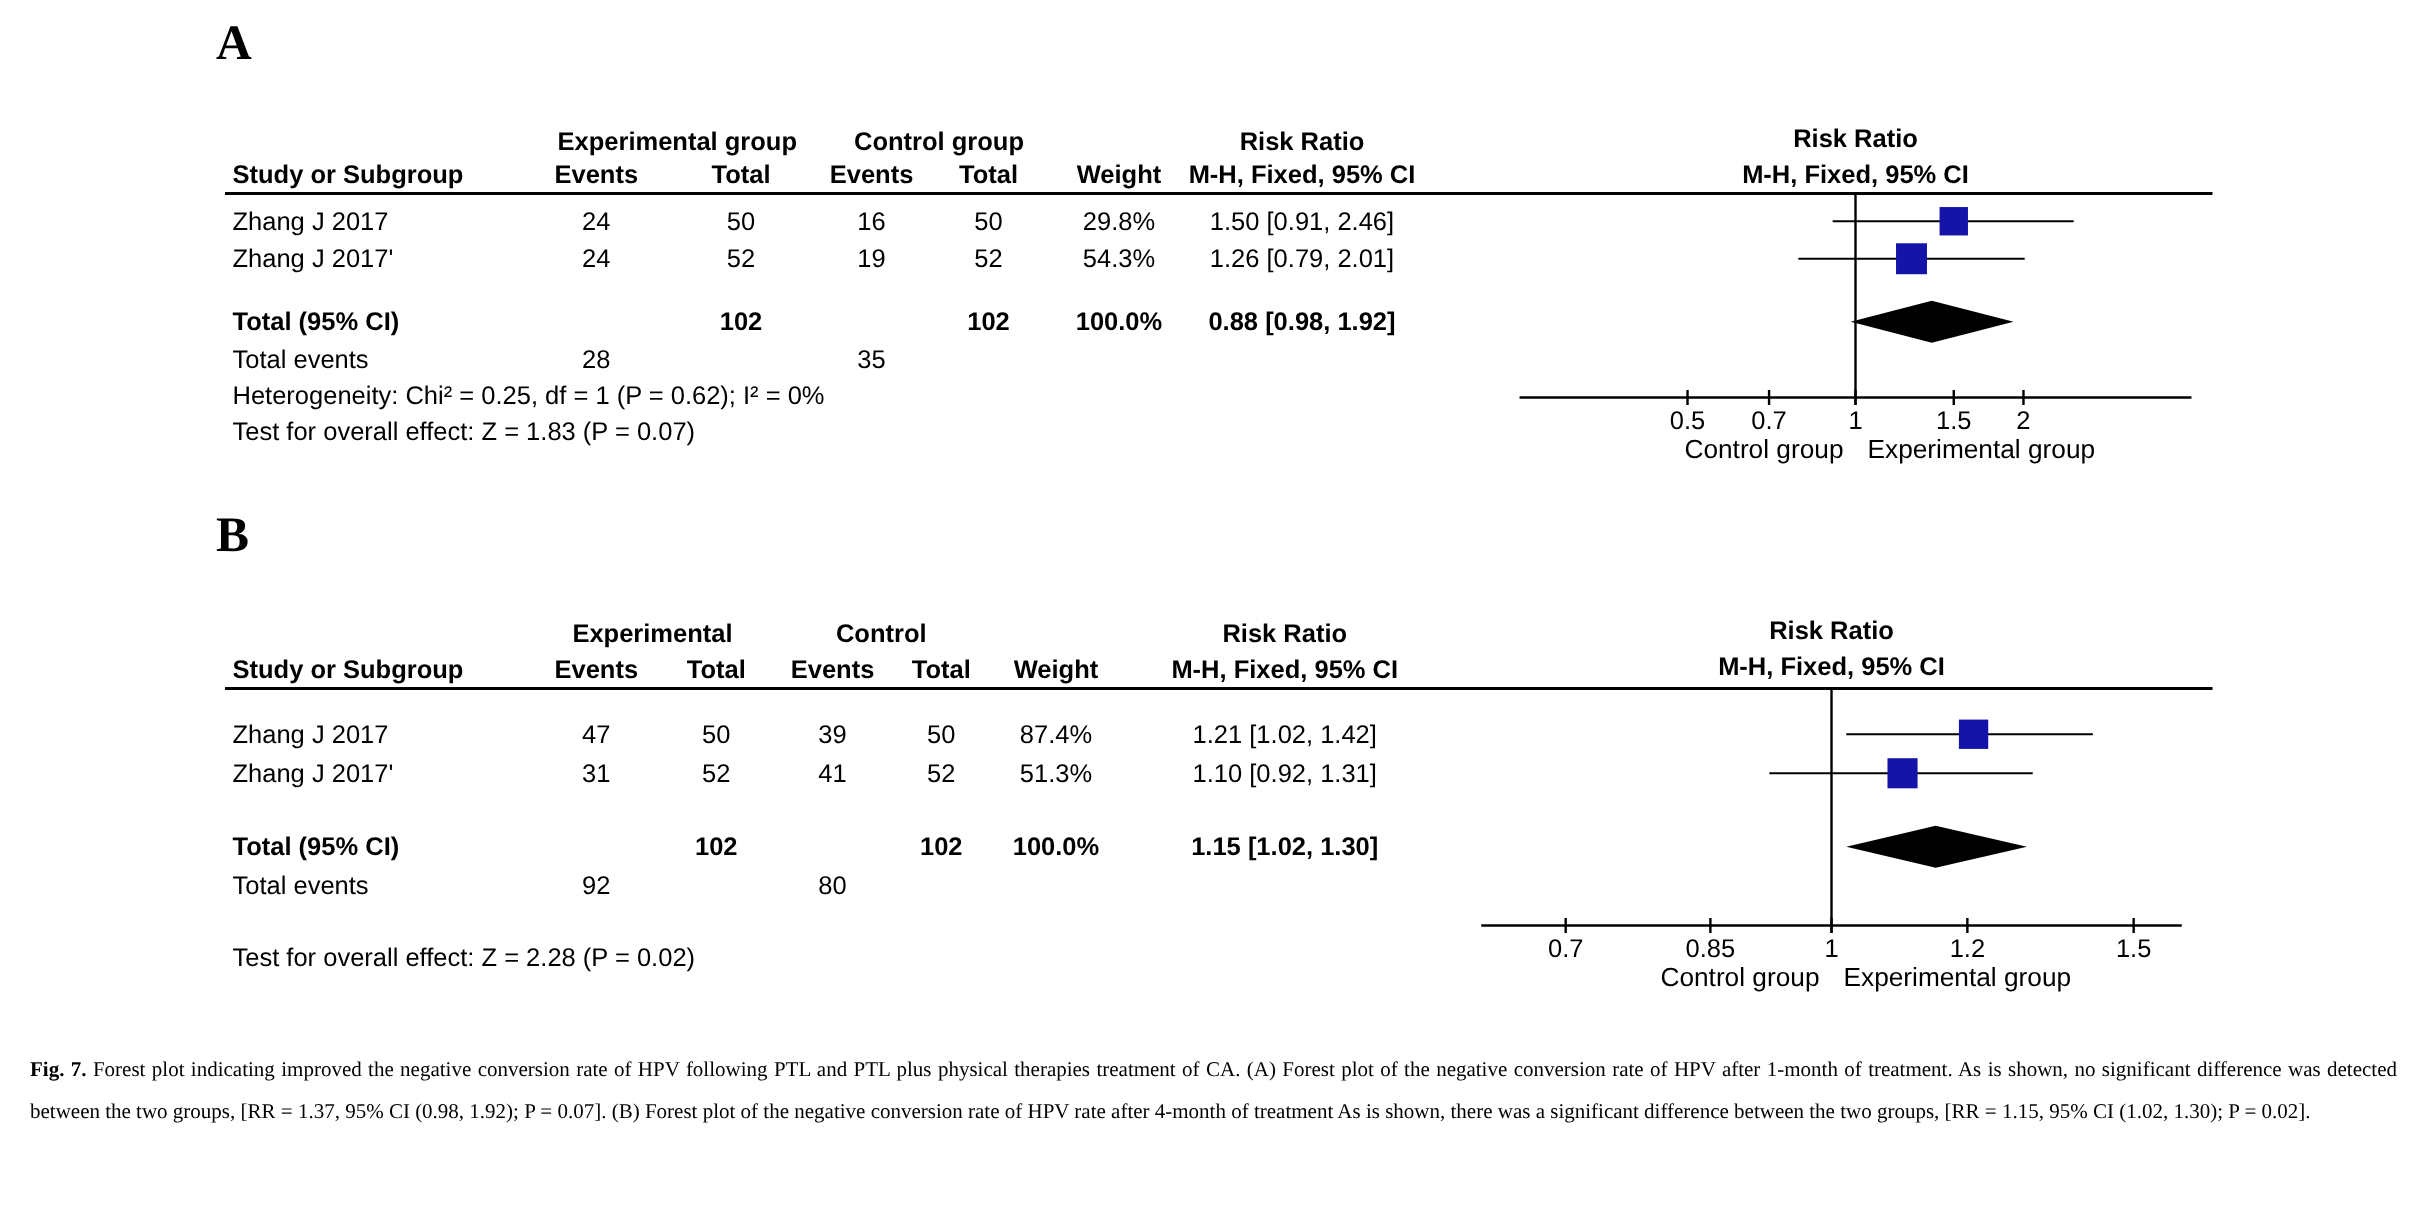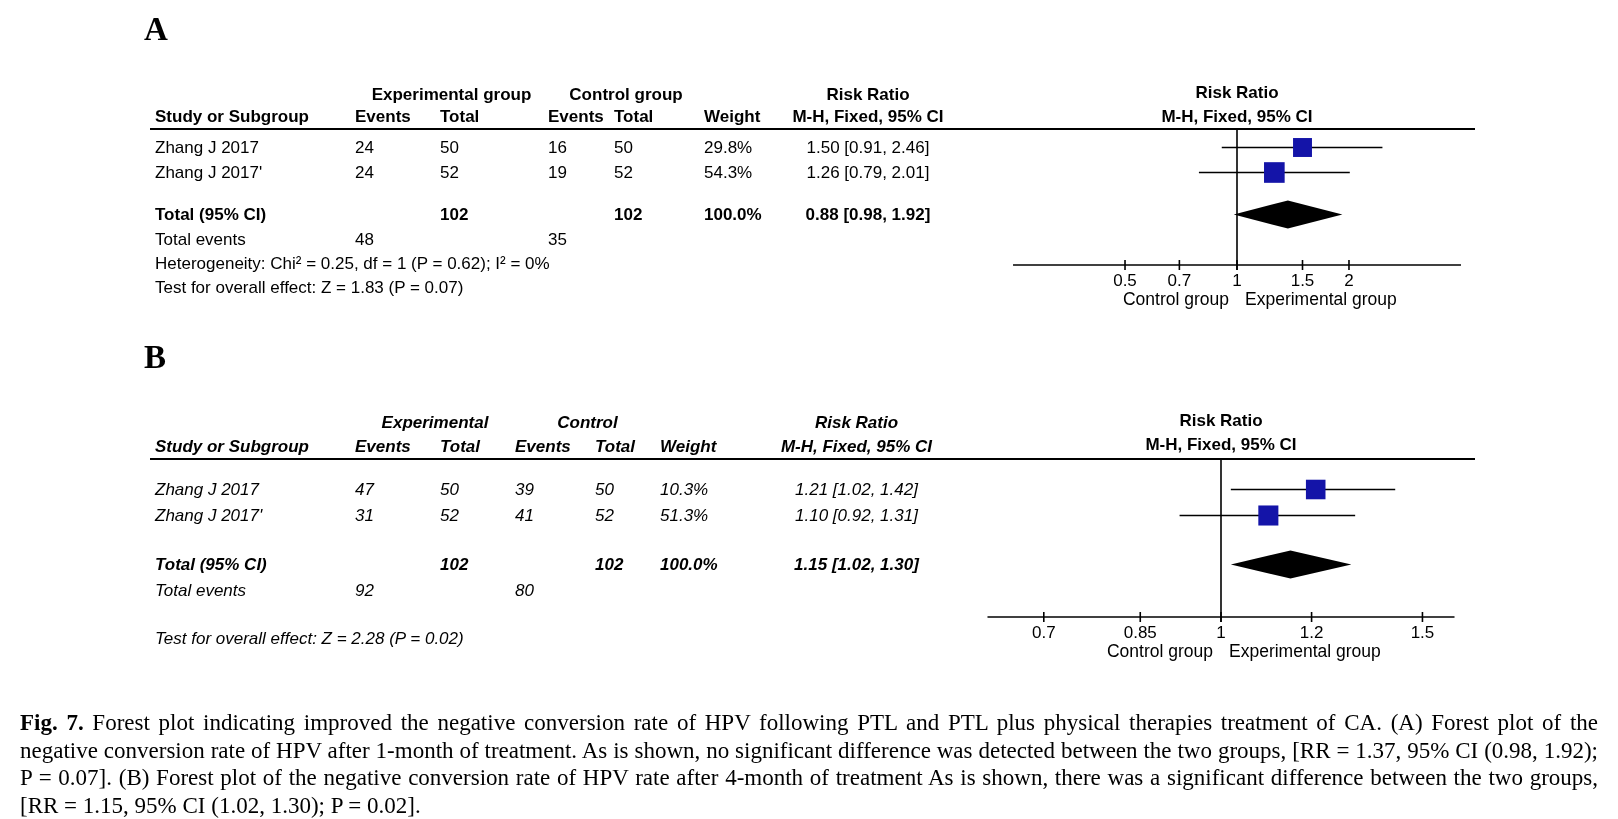--- a/index.html
+++ b/index.html
@@ -3,30 +3,30 @@
 <meta charset="utf-8">
 <style>
   html,body{margin:0;padding:0;background:#ffffff;}
   .page{position:relative;width:1618px;height:819px;background:#fff;color:#000;
         font-family:"Liberation Sans",sans-serif;overflow:hidden;}
   .plabel{position:absolute;left:144px;font-family:"Liberation Serif",serif;
           font-weight:bold;font-size:33px;line-height:34px;}
   .trow{position:absolute;left:155px;display:grid;height:25px;line-height:25px;
         font-size:17px;white-space:nowrap;}
   .ta{grid-template-columns:200px 85px 108px 66px 90px 84px 160px;width:793px;}
-  .tb{grid-template-columns:200px 85px 75px 80px 65px 88px 217px;width:810px;font-style:italic;}
-  .r{text-align:left}.ctr{text-align:center}.b{font-weight:bold}
+  .tb{grid-template-columns:200px 85px 75px 80px 65px 88px 217px;width:810px;}
+  .r{text-align:center}.ctr{text-align:center}.b{font-weight:bold}
   .co1{grid-column:1}.co2{grid-column:2}.co3{grid-column:3}.co4{grid-column:4}
   .co5{grid-column:5}.co6{grid-column:6}.co7{grid-column:7}
   .g23{grid-column:2/4}.g45{grid-column:4/6}.g7{grid-column:7}
   .full{grid-column:1/-1}
   .plot-head{position:absolute;width:300px;text-align:center;font-weight:bold;
              font-size:17px;line-height:24px;}
   .caption{position:absolute;left:20px;top:686px;width:1578px;
-           font-family:"Liberation Serif",serif;font-size:23px;
+           font-family:"Liberation Serif",serif;font-size:14px;
            line-height:27.5px;text-align:justify;}
   svg.overlay{position:absolute;left:0;top:0;pointer-events:none;
               font-family:"Liberation Sans",sans-serif;}
 </style>
 </head>
 <body>
 
 <div class="page">
 
   <div class="plabel" style="top:12px">A</div>
@@ -70,21 +70,21 @@
   <div class="trow ta b" style="top:202px">
     <div class="co1">Total (95% CI)</div>
     <div class="co3 r">102</div>
     <div class="co5 r">102</div>
     <div class="co6 r">100.0%</div>
     <div class="co7 ctr">0.88 [0.98, 1.92]</div>
   </div>
 
   <div class="trow ta" style="top:227px">
     <div class="co1">Total events</div>
-    <div class="co2 r">48</div>
+    <div class="co2 r">28</div>
     <div class="co4 r">35</div>
   </div>
 
   <div class="trow ta" style="top:251px">
     <div class="full">Heterogeneity: Chi² = 0.25, df = 1 (P = 0.62); I² = 0%</div>
   </div>
   <div class="trow ta" style="top:275px">
     <div class="full">Test for overall effect: Z = 1.83 (P = 0.07)</div>
   </div>
 
@@ -110,21 +110,21 @@
     <div class="r b">Weight</div>
     <div class="ctr b">M-H, Fixed, 95% CI</div>
   </div>
 
   <div class="trow tb" style="top:477px">
     <div>Zhang J 2017</div>
     <div class="r">47</div>
     <div class="r">50</div>
     <div class="r">39</div>
     <div class="r">50</div>
-    <div class="r">10.3%</div>
+    <div class="r">87.4%</div>
     <div class="ctr">1.21 [1.02, 1.42]</div>
   </div>
 
   <div class="trow tb" style="top:503px">
     <div>Zhang J 2017'</div>
     <div class="r">31</div>
     <div class="r">52</div>
     <div class="r">41</div>
     <div class="r">52</div>
     <div class="r">51.3%</div>

